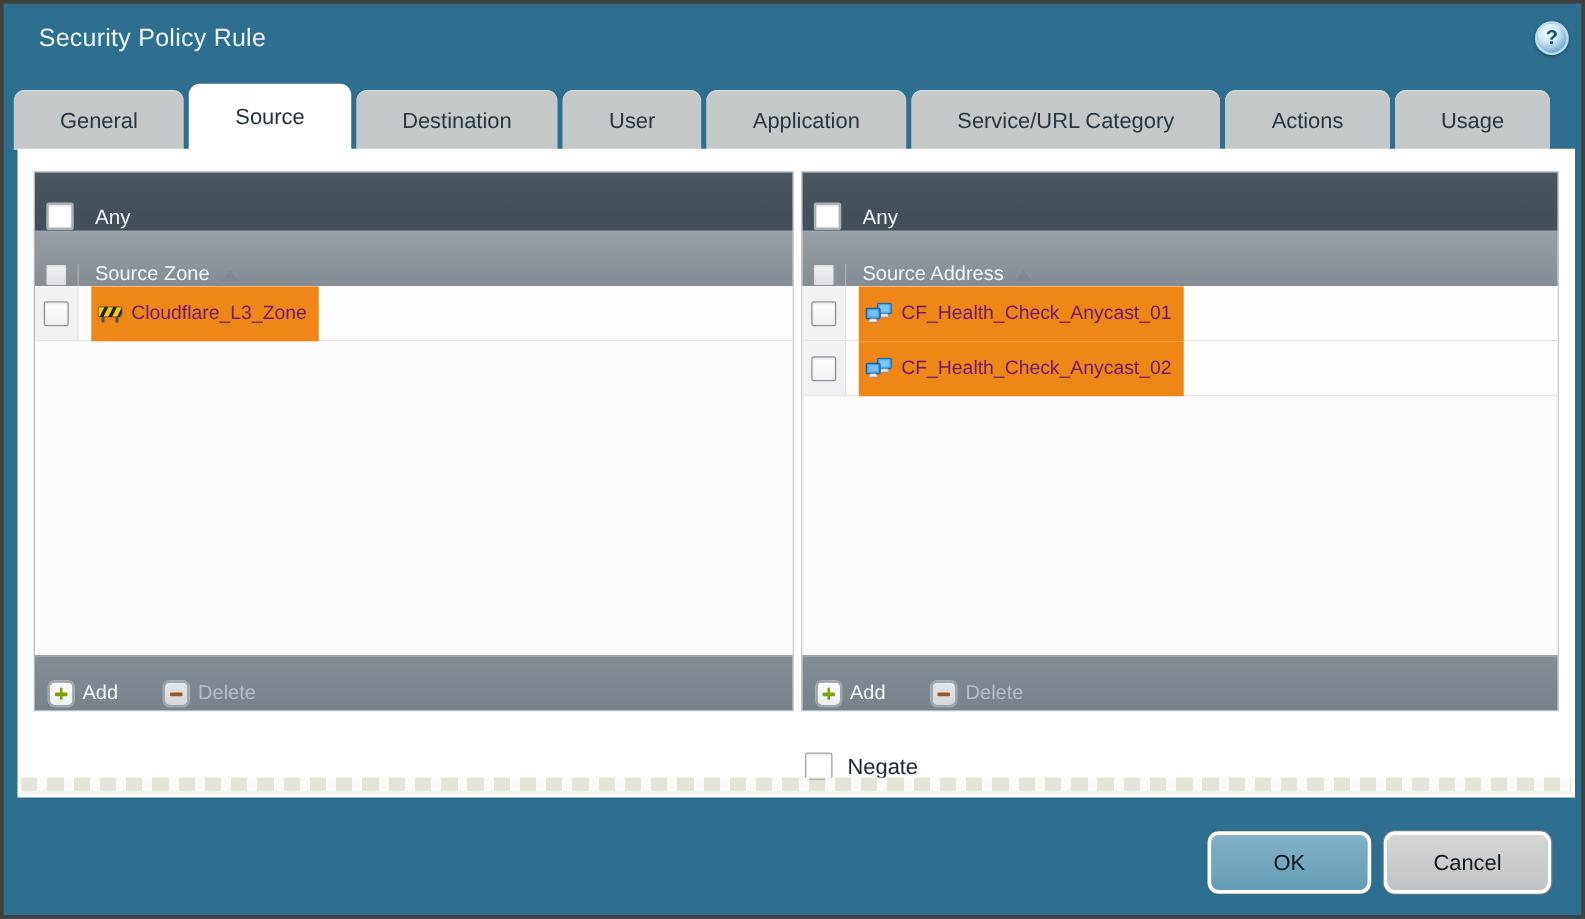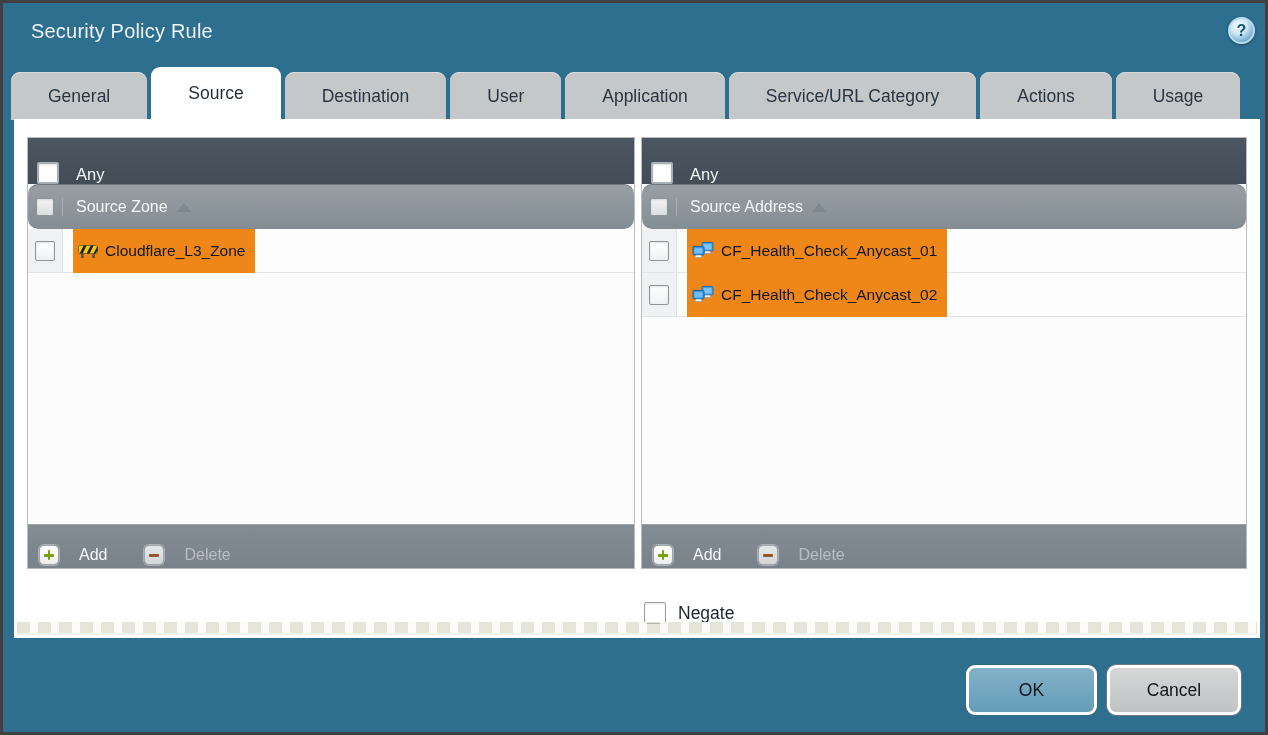--- a/index.html
+++ b/index.html
@@ -63,21 +63,21 @@
     height: 46px; flex: 0 0 46px;
     background: linear-gradient(180deg, #4c5660 0%, #434d57 100%);
     display: flex; align-items: flex-end; padding-left: 9px;
   }
   .any-label { color: #f2f5f7; font-size: 16.5px; margin-left: 17px; }
 
   .col-header {
     height: 45px; flex: 0 0 45px;
     background: linear-gradient(180deg, #979fa5 0%, #848d93 100%);
     border-top: 1px solid #6e777e;
-    display: flex; align-items: center; border-radius: 10px;
+    display: flex; align-items: flex-end;
   }
   .cb-col {
     width: 35px; flex: 0 0 35px;
     display: flex; align-items: center; justify-content: center;
     border-right: 1px solid #a9b0b5;
   }
   .col-title-wrap { display: flex; align-items: center; padding-left: 13px; gap: 9px; cursor: pointer; }
   .col-title { color: #f4f7f8; font-size: 16px; }
   .sort-asc-icon {
     width: 0; height: 0;
@@ -87,31 +87,31 @@
 
   .panel-body { flex: 1 1 auto; background: #fcfcfc; overflow: hidden; }
   .row {
     height: 44px; display: flex; align-items: stretch;
     border-bottom: 1px solid #e3e6e8; background: #fdfdfd; cursor: pointer;
   }
   .row .cb-col { background: #f0f1f2; border-right: 1px solid #e0e3e5; }
   .chip {
     align-self: center; margin-left: 10px;
     display: inline-flex; align-items: center; gap: 7px;
-    background: #ef8618; color: #0f172a;
+    background: #ef8618; color: #701a75;
     font-size: 15.5px; padding: 3px 10px 3px 5px; height: 44px;
   }
 
   .panel-footer {
     height: 44px; flex: 0 0 44px;
     background: linear-gradient(180deg, #848d94 0%, #79828a 100%);
     border-top: 1px solid #9aa2a8;
     display: flex; align-items: center; padding-left: 11px;
   }
-  .toolbar-btn { display: flex; align-items: center; gap: 20px; cursor: pointer; margin-top: 17px; }
+  .toolbar-btn { display: flex; align-items: center; gap: 7px; cursor: pointer; margin-top: 17px; }
   .toolbar-btn.disabled { cursor: default; }
   .toolbar-label { color: #f4f7f8; font-size: 16px; }
   .toolbar-btn.disabled .toolbar-label { color: #b7bec3; }
   .tool-icon {
     width: 20px; height: 20px; border-radius: 5px;
     border: 1px solid #a0a8ad; position: relative;
     background: linear-gradient(180deg, #ffffff 0%, #ebedee 100%);
     box-shadow: 0 0 0 1px rgba(255,255,255,.35);
   }
   .tool-icon.disabled { background: linear-gradient(180deg, #e4e7e8 0%, #d3d7d9 100%); }

